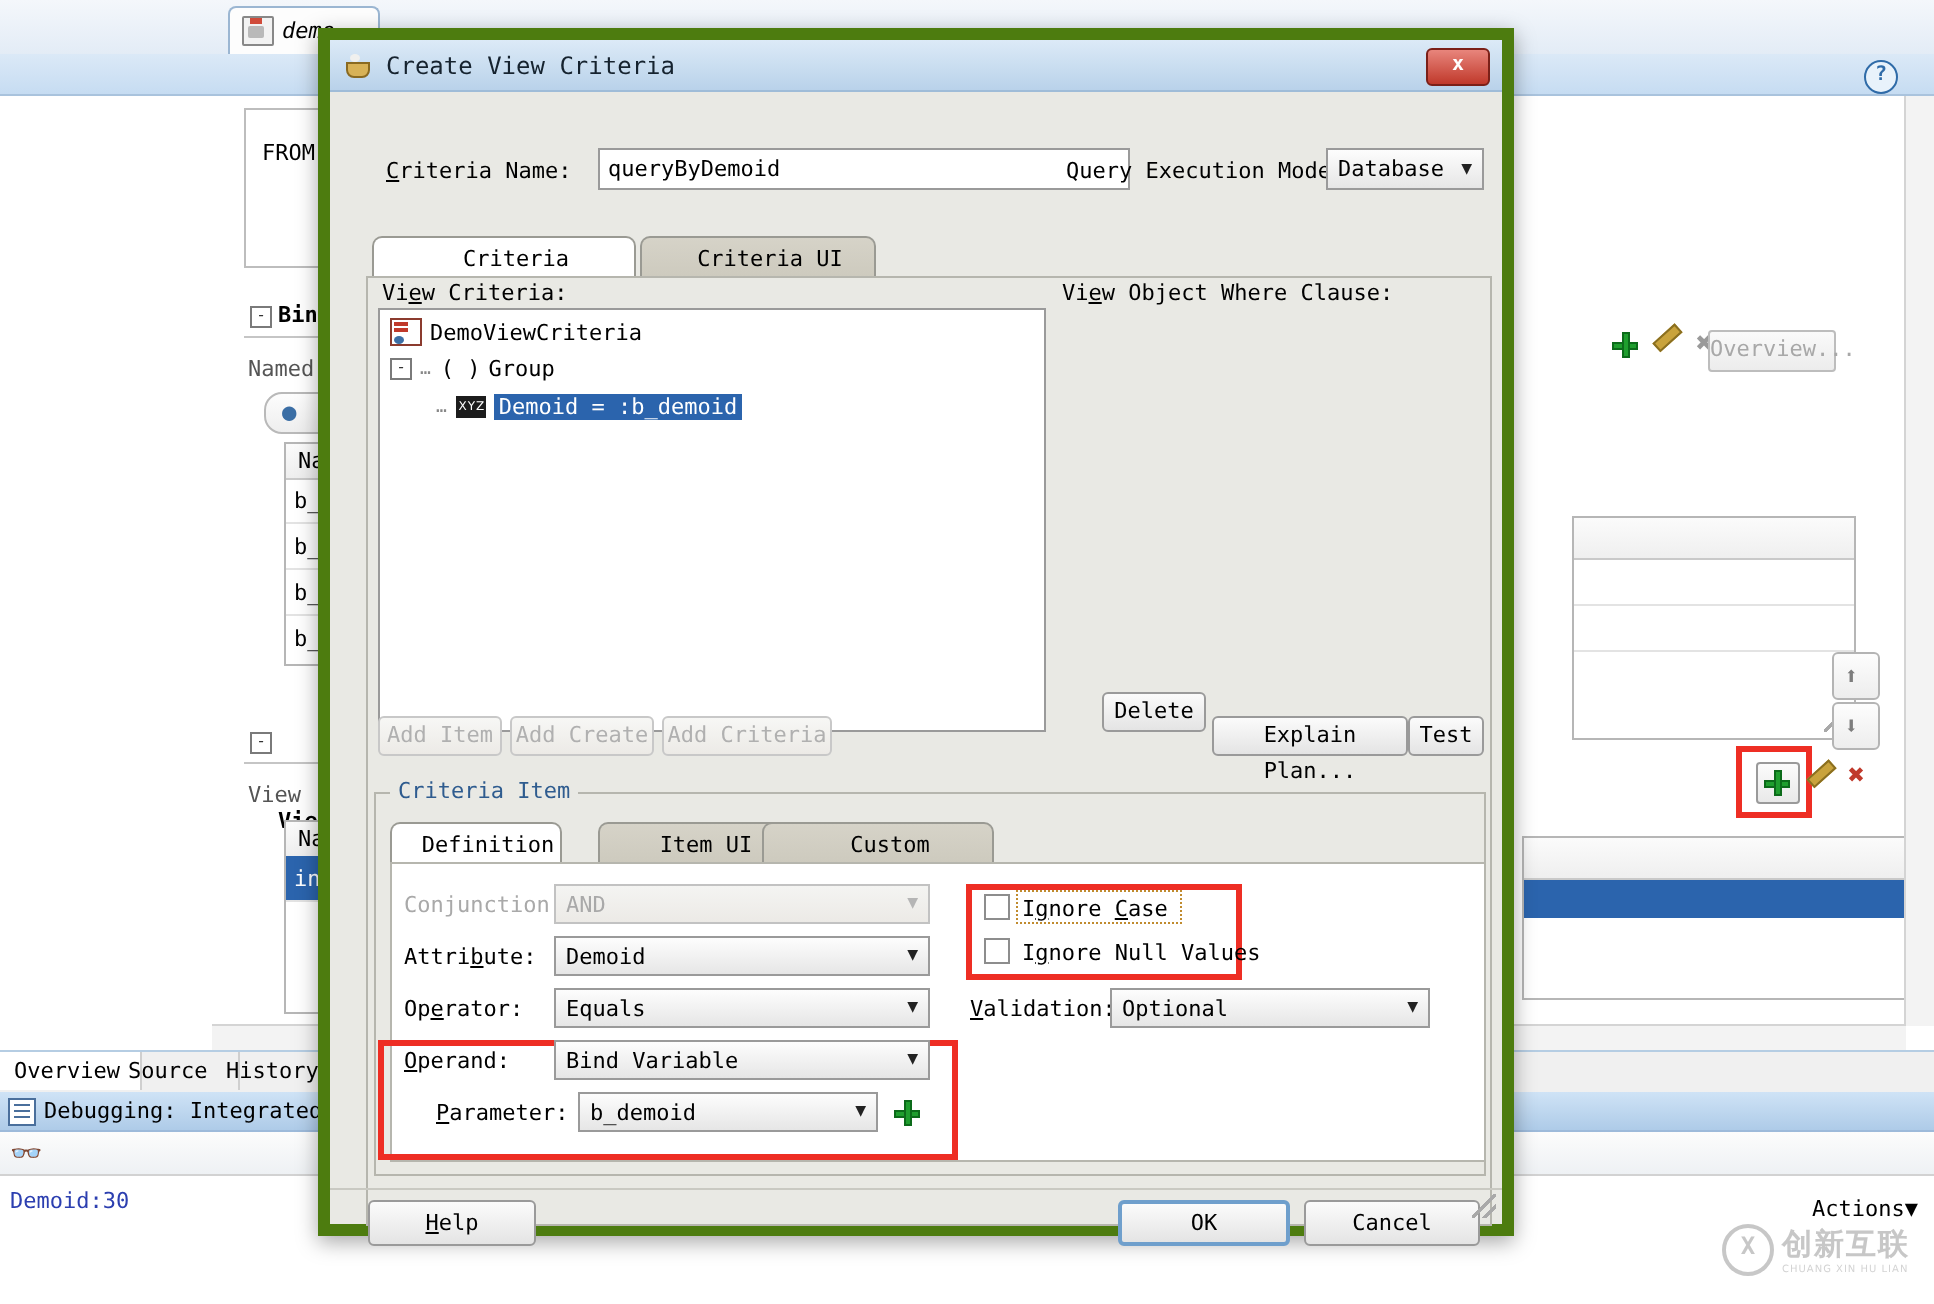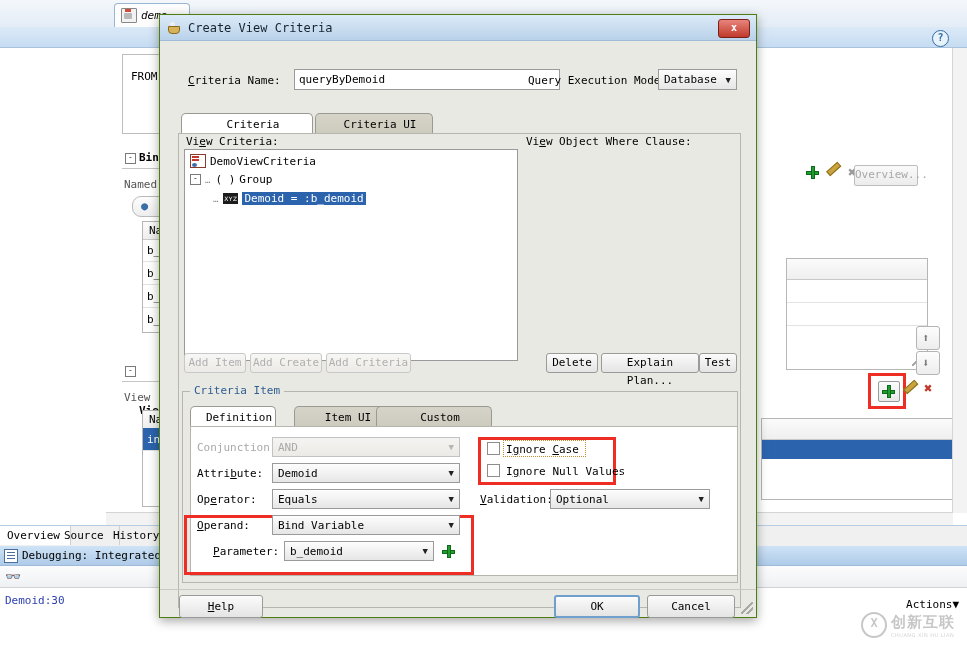--- a/index.html
+++ b/index.html
@@ -206,21 +206,21 @@
     border: 2.5px solid #9a9a9a; color: #9a9a9a;
     font-size: 12px; font-weight: bold; text-align: center; line-height: 18px;
   }
   .wm-cn { font-family: "DejaVu Sans", sans-serif; font-size: 15px; font-weight: bold; color: #9a9a9a; letter-spacing: 1px; }
   .wm-py { font-family: "DejaVu Sans", sans-serif; font-size: 5px; color: #b0b0b0; letter-spacing: .5px; }
 
   
   .dialog {
     position: absolute; left: 159px; top: 14px; width: 598px; height: 604px;
     background: #e9e9e4;
-    border: 1px solid #4d7c0f;
+    border: 6px solid #4d7c0f;
     box-shadow: 0 3px 10px rgba(0,0,0,.35);
     box-sizing: border-box;
   }
   .dlg-titlebar {
     position: absolute; left: 0; top: 0; right: 0; height: 26px;
     background: linear-gradient(#dceaf7, #b9d2ea);
     border-bottom: 1px solid #9fbcd8;
     display: flex; align-items: center; padding-left: 7px; box-sizing: border-box;
   }
   .dlg-title { font-size: 12px; margin-left: 6px; color: #16232f; }
@@ -523,21 +523,21 @@
         </div>
       </div>
 
       <div class="fld-label" style="left:366px; top:94px;">
         <span>Vi</span><span class="underline">e</span><span>w Object Where Clause:</span>
       </div>
 
       <div class="btn disabled" style="left:24px; top:312px; width:62px; height:20px; line-height:18px;">Add Item</div>
       <div class="btn disabled" style="left:90px; top:312px; width:72px; height:20px; line-height:18px;">Add Create</div>
       <div class="btn disabled" style="left:166px; top:312px; width:85px; height:20px; line-height:18px;">Add Criteria</div>
-      <div class="btn" style="left:386px; top:312px; width:52px; height:20px; line-height:18px;">Delete</div>
+      <div class="btn" style="left:386px; top:300px; width:52px; height:20px; line-height:18px;">Delete</div>
       <div class="btn" style="left:441px; top:312px; width:98px; height:20px; line-height:18px;">Explain Plan...</div>
       <div class="btn" style="left:539px; top:312px; width:38px; height:20px; line-height:18px;">Test</div>
 
       <div class="group-box" style="left:22px; top:350px; width:556px; height:192px;"></div>
       <div class="group-title" style="left:30px; top:343px;">Criteria Item</div>
 
       <div class="tab-item active" style="left:30px; top:365px; width:86px;">Definition</div>
       <div class="tab-item" style="left:134px; top:365px; width:96px;">Item UI Hints</div>
       <div class="tab-item" style="left:216px; top:365px; width:116px;">Custom Operators</div>
 

